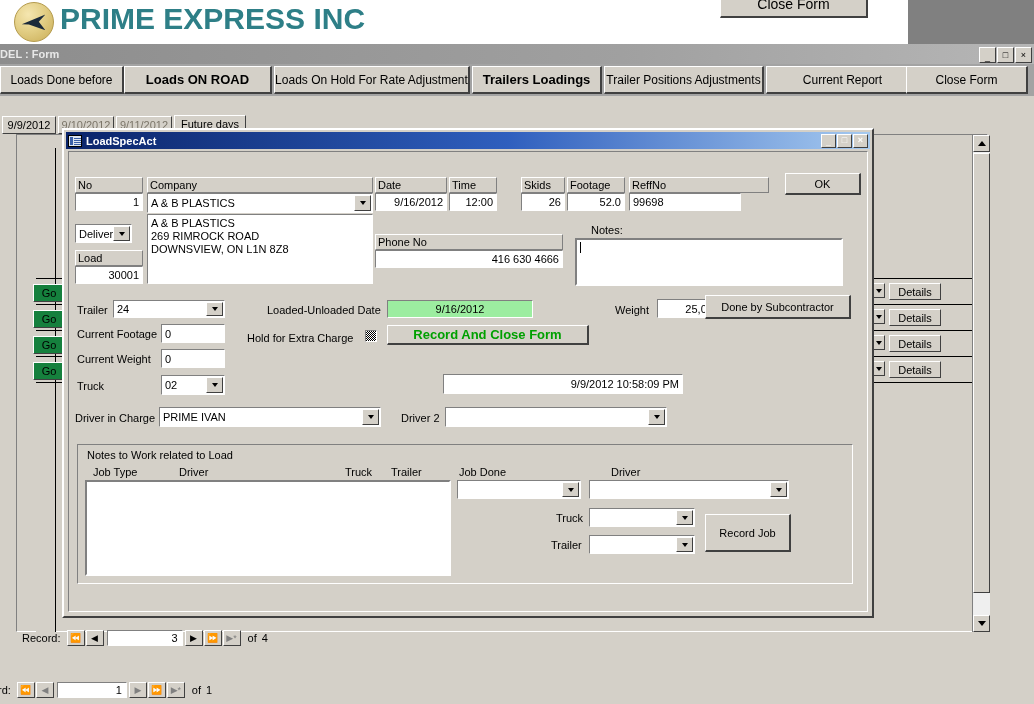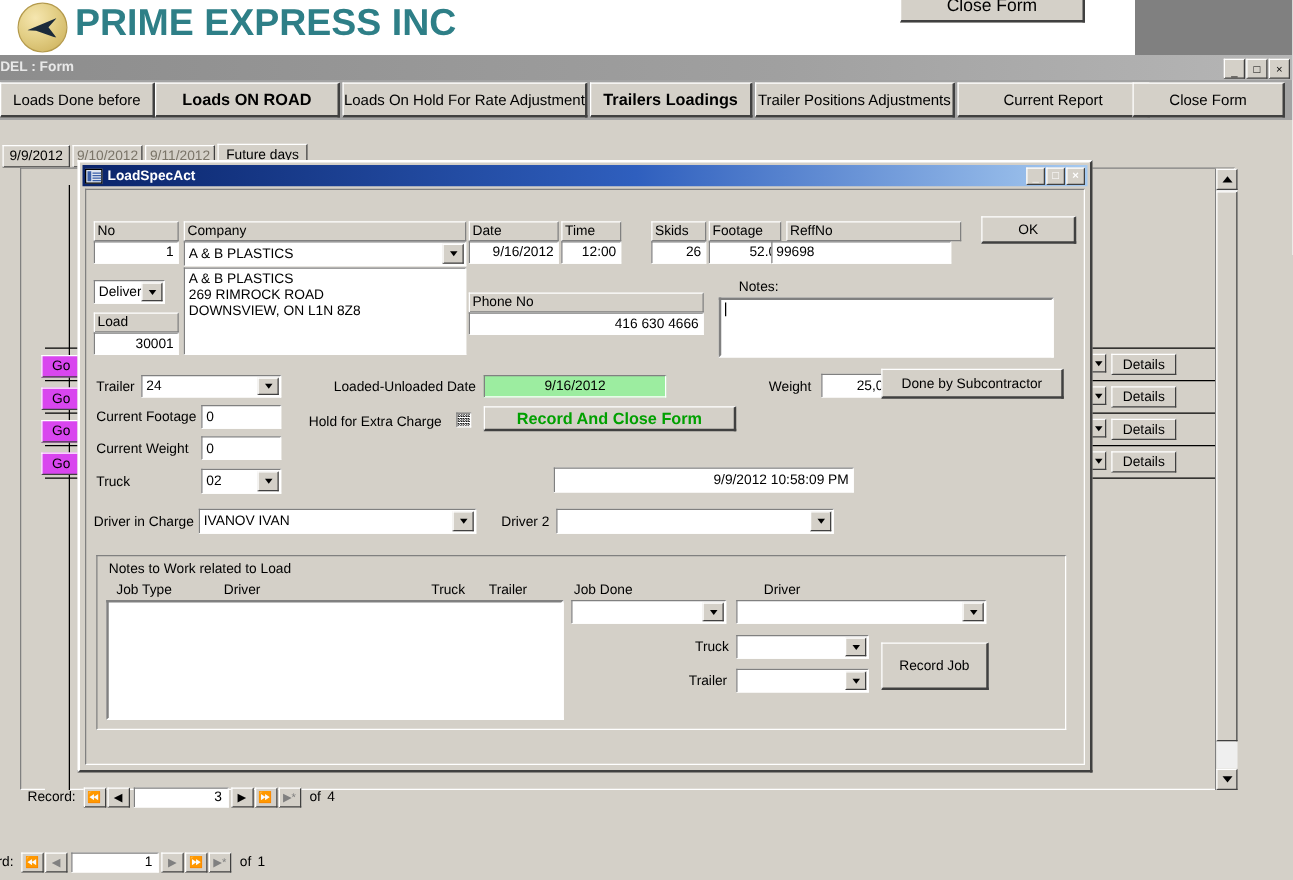--- a/index.html
+++ b/index.html
@@ -158,21 +158,21 @@
   #bgform { position:absolute; left:0; top:112px; width:1034px; height:592px; background:#d4d0c8; }
   .dtab {
     position:absolute; height:18px; background:#d4d0c8;
     border-top:1px solid #ffffff; border-left:1px solid #ffffff;
     border-bottom:1px solid #404040; border-right:1px solid #404040;
     display:flex; align-items:center; justify-content:center;
     font-size:11px; box-sizing:border-box; white-space:nowrap;
   }
   .gobtn {
     position:absolute; width:32px; height:18px;
-    background:#d946ef;
+    background:#15803d;
     border-top:1px solid #ffffff; border-left:1px solid #ffffff;
     border-bottom:1px solid #404040; border-right:1px solid #404040;
     font-size:11px; display:flex; align-items:center; justify-content:center;
     box-sizing:border-box;
   }
   .detbtn {
     position:absolute; width:52px; height:17px;
     background:#d4d0c8;
     border-top:1px solid #ffffff; border-left:1px solid #ffffff;
     border-bottom:1px solid #404040; border-right:1px solid #404040;
@@ -475,21 +475,21 @@
       <div class="lbl-box abs" style="left:380px; top:25px; width:48px; height:16px;">Time</div>
       <div class="fld right abs" style="left:380px; top:41px; width:48px; height:18px;">12:00</div>
 
       <div class="lbl-box abs" style="left:452px; top:25px; width:44px; height:16px;">Skids</div>
       <div class="fld right abs" style="left:452px; top:41px; width:44px; height:18px;">26</div>
 
       <div class="lbl-box abs" style="left:498px; top:25px; width:58px; height:16px;">Footage</div>
       <div class="fld right abs" style="left:498px; top:41px; width:58px; height:18px;">52.0</div>
 
       <div class="lbl-box abs" style="left:560px; top:25px; width:140px; height:16px;">ReffNo</div>
-      <div class="fld abs" style="left:548px; top:41px; width:144px; height:18px;">99698</div>
+      <div class="fld abs" style="left:560px; top:41px; width:112px; height:18px;">99698</div>
 
       <div class="lbl-box abs" style="left:306px; top:82px; width:188px; height:16px;">Phone No</div>
       <div class="fld right abs" style="left:306px; top:98px; width:188px; height:18px;">416 630 4666</div>
 
       <div class="lbltext" style="left:508px; top:72px;margin-left:14px;">Notes:</div>
       <div class="abs sunken2" style="left:506px; top:86px; width:268px; height:48px; padding:2px 3px; font-size:11px;">
         <span class="caret"></span><span></span>
       </div>
 
       <div class="lbltext" style="left:8px; top:152px;">Trailer</div>
@@ -524,21 +524,21 @@
       <div class="checkbox" style="left:296px; top:178px;"></div>
 
       <div class="btn abs" style="left:318px; top:173px; width:202px; height:20px; font-weight:bold; font-size:13px; color:#00a000;">Record And Close Form</div>
 
       <div class="btn abs" style="left:636px; top:143px; width:146px; height:24px;">Done by Subcontractor</div>
 
       <div class="fld right abs" style="left:374px; top:222px; width:240px; height:20px;">9/9/2012 10:58:09 PM</div>
 
       <div class="lbltext" style="left:6px; top:260px;">Driver in Charge</div>
       <div class="combo green abs" style="left:90px; top:255px; width:222px; height:20px;">
-        <span>IVANOV IVAN</span>
+        <span>PRIME IVAN</span>
         <span class="arrow">
             <i></i>
           </span>
       </div>
 
       <div class="lbltext" style="left:332px; top:260px;">Driver 2</div>
       <div class="combo green abs" style="left:376px; top:255px; width:222px; height:20px;">
         <span></span>
         <span class="arrow">
             <i></i>

